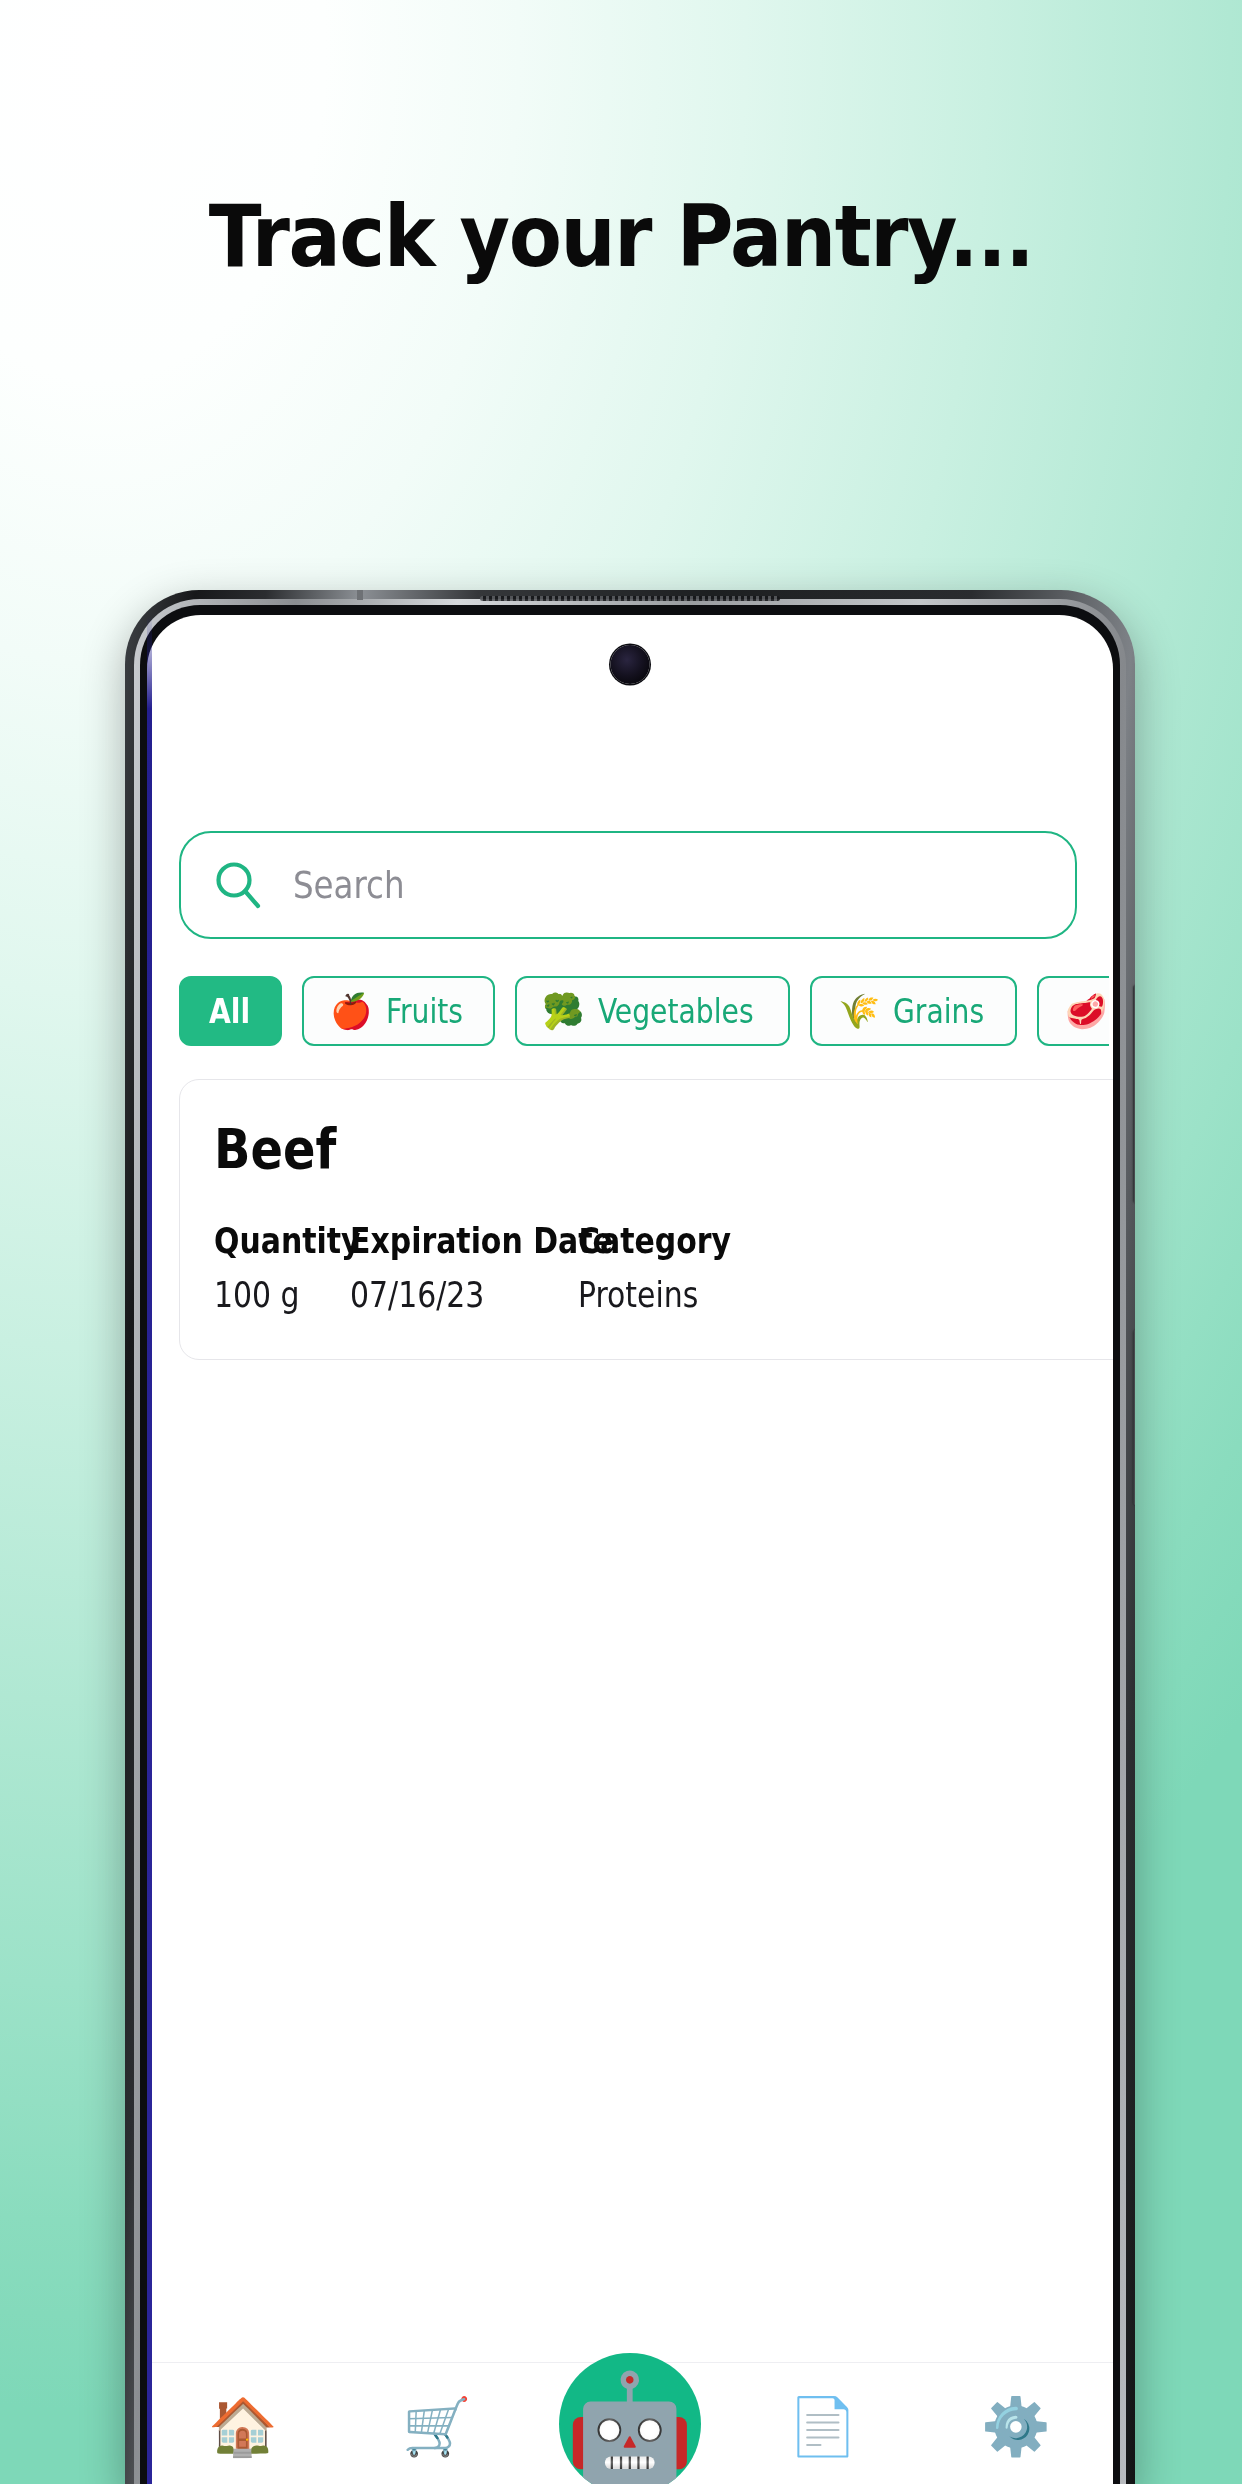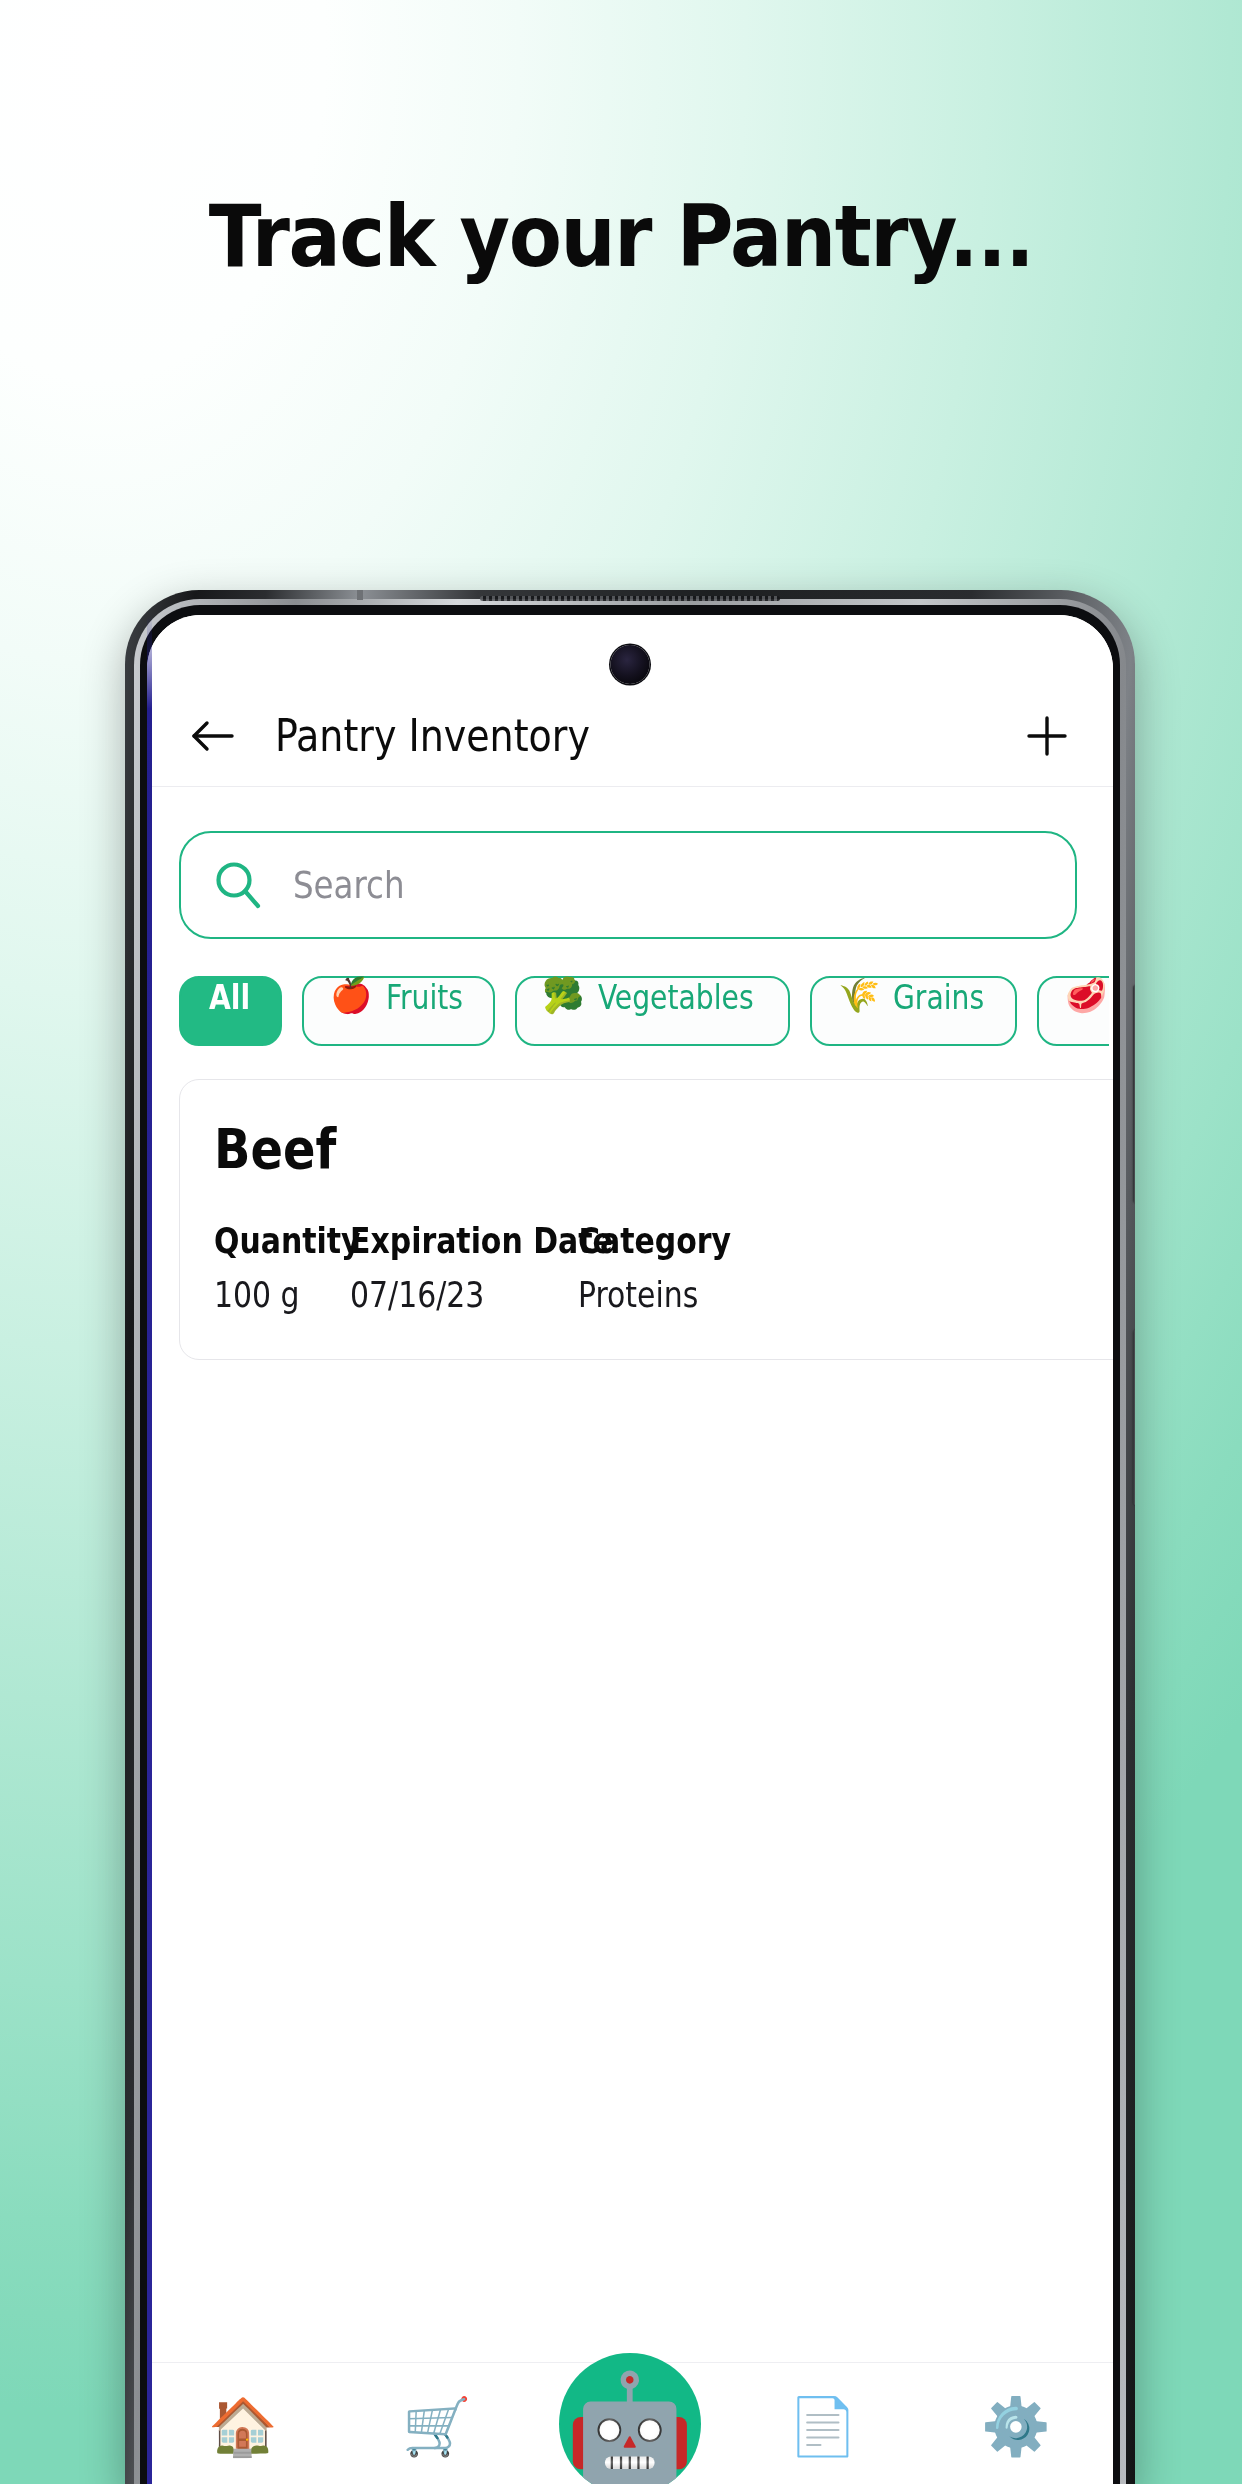--- a/index.html
+++ b/index.html
@@ -192,23 +192,24 @@
     align-items:center;
     gap:20px;
     margin-top:36px;
     height:72px;
     width:930px;
     overflow:hidden;
   }
   .chip {
     height:70px;
     border:2.5px solid #1fb583;
-    border-radius:20px;
+    border-radius:12px;
     background:#fcfdfd;
     display:flex;
+    align-items:center;
     gap:13px;
     padding:0 26px;
     flex:none;
     cursor:pointer;
     white-space:nowrap;
   }
   .chip-emoji { font-size:34px; line-height:1; }
   .chip-label {
     font-family:"DejaVu Sans Condensed","DejaVu Sans", sans-serif;
     font-size:33px;
@@ -320,35 +321,20 @@
     <div class="frame-inner-ring"></div>
     <div class="frame-bezel"></div>
 
     <div class="speaker"></div>
     <div class="notch-tick"></div>
 
     <div class="screen">
 
       <div class="camera"></div>
 
-      <div class="appbar">
-        <div class="appbar-back">
-          <svg width="46" height="40" viewBox="0 0 46 40" aria-hidden="true">
-            <path d="M4 20 H42" stroke="#0b0b0b" stroke-width="3.4" stroke-linecap="round" fill="none"></path>
-            <path d="M17 7 L4 20 L17 33" stroke="#0b0b0b" stroke-width="3.4" stroke-linecap="round" stroke-linejoin="round" fill="none"></path>
-          </svg>
-        </div>
-        <div class="appbar-title">Pantry Inventory</div>
-        <div class="appbar-spacer"></div>
-        <div class="appbar-add">
-          <svg width="48" height="48" viewBox="0 0 48 48" aria-hidden="true">
-            <path d="M24 6 V42 M6 24 H42" stroke="#0b0b0b" stroke-width="3.4" stroke-linecap="round" fill="none"></path>
-          </svg>
-        </div>
-      </div>
 
       <div class="app-body">
 
         <div class="searchbar">
           <span class="search-icon">
             <svg width="54" height="54" viewBox="0 0 54 54" aria-hidden="true">
               <circle cx="23" cy="22" r="15.5" stroke="#1fb583" stroke-width="4.2" fill="none"></circle>
               <path d="M34 33 L47 48" stroke="#1fb583" stroke-width="4.2" stroke-linecap="round" fill="none"></path>
             </svg>
           </span>

